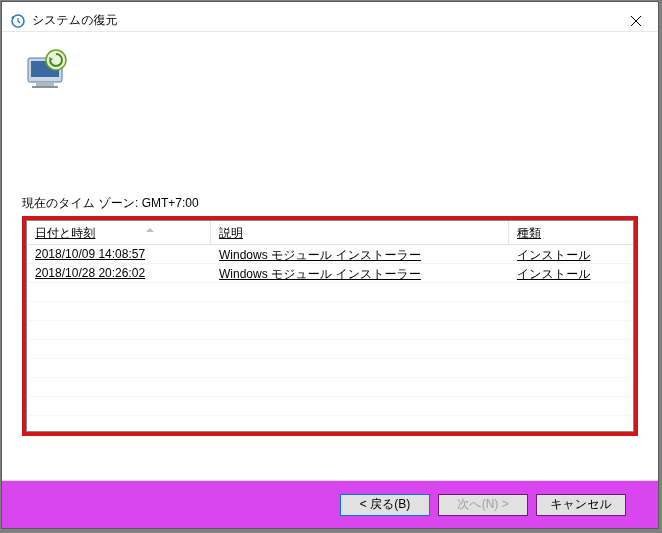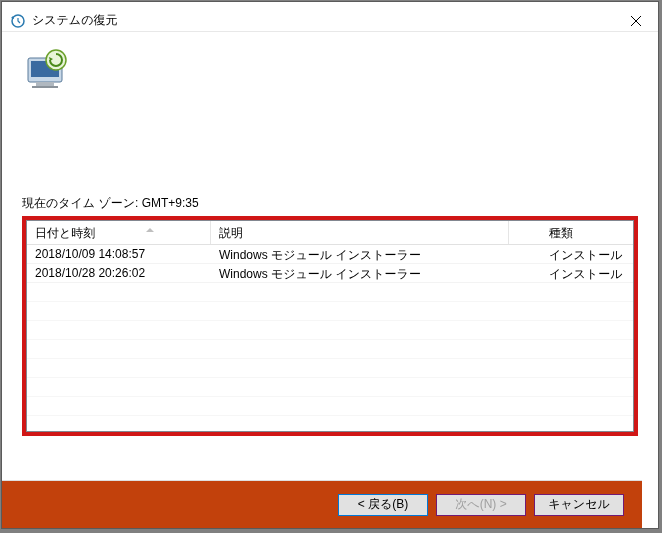--- a/index.html
+++ b/index.html
@@ -45,20 +45,21 @@
   display: flex; align-items: flex-start; justify-content: space-between;
   margin-bottom: 4px;
 }
 .instruction { font-size: 12px; color: #000; font-weight: bold; padding-top: 4px; }
 .restore-icon { margin-right: 4px; margin-top: 2px; }
 .timezone { font-size: 12px; color: #000; margin-top: 102px; margin-bottom: 4px; }
 .red-frame {
   border: 4px solid #d01616;
   padding: 0;
   background: #15803d;
+  text-decoration: underline;
 }
 .table-wrap {
   border: 1px solid #828790;
   background: #fff;
   height: 212px;
   overflow: hidden;
 }
 .table-header {
   display: flex;
   background: #fff;
@@ -76,21 +77,21 @@
   content: "";
   position: absolute;
   top: 7px; right: 56px;
   border-left: 4px solid transparent;
   border-right: 4px solid transparent;
   border-bottom: 4px solid #606060;
   opacity: 0.4;
 }
 .col1 { width: 184px; }
 .col2 { width: 298px; }
-.col3 { flex: 1; border-right: none; margin-left: 32px;}
+.col3 { flex: 1; border-right: none;}
 .table-body {}
 .tr {
   display: flex;
   height: 19px;
   border-bottom: 1px solid #f3f3f3;
 }
 .tr.empty { border-bottom: 1px solid #f6f6f6; }
 .td {
   padding: 2px 8px;
   font-size: 12px;
@@ -114,28 +115,28 @@
   width: 186px; height: 22px;
   background: #e1e1e1;
   border: 1px solid #adadad;
   color: #838383;
   font-size: 12px;
   font-family: inherit;
   cursor: default;
 }
 .footer {
   position: absolute;
-  bottom: 0; left: 0; right: 16px;
+  bottom: 0; left: 0; right: 0;
   height: 48px;
   border-top: 1px solid #dfdfdf;
-  background: #c2410c;
+  background: #d946ef;
   display: flex;
   align-items: center;
   justify-content: flex-end;
-  padding: 0 18px;
+  padding: 0 32px;
   gap: 8px;
 }
 .btn {
   min-width: 90px;
   height: 22px;
   background: #e1e1e1;
   border: 1px solid #701a75;
   font-size: 12px;
   font-family: inherit;
   color: #000;
@@ -173,21 +174,21 @@
           <rect x="9" y="15" width="28" height="16" fill="#3a6aa0"></rect>
           <rect x="14" y="36" width="18" height="4" fill="#b0b8c0"></rect>
           <rect x="10" y="40" width="26" height="2" fill="#8a929a"></rect>
           <circle cx="34" cy="14" r="10" fill="#e8f4d8" stroke="#6aa02a" stroke-width="1.5"></circle>
           <path d="M34 8 A6 6 0 1 1 28 14" fill="none" stroke="#4a8a1a" stroke-width="2"></path>
           <path d="M27 11 L28 15 L31 13 Z" fill="#4a8a1a"></path>
         </svg>
       </div>
     </div>
 
-    <div class="timezone">現在のタイム ゾーン: GMT+9:35</div>
+    <div class="timezone">現在のタイム ゾーン: GMT+7:00</div>
 
     <div class="red-frame">
       <div class="table-wrap">
         <div class="table-header">
           <div class="th th-sort col1">日付と時刻</div>
           <div class="th col2">説明</div>
           <div class="th col3">種類</div>
         </div>
         <div class="table-body" id="tbody">
             <div class="tr">

